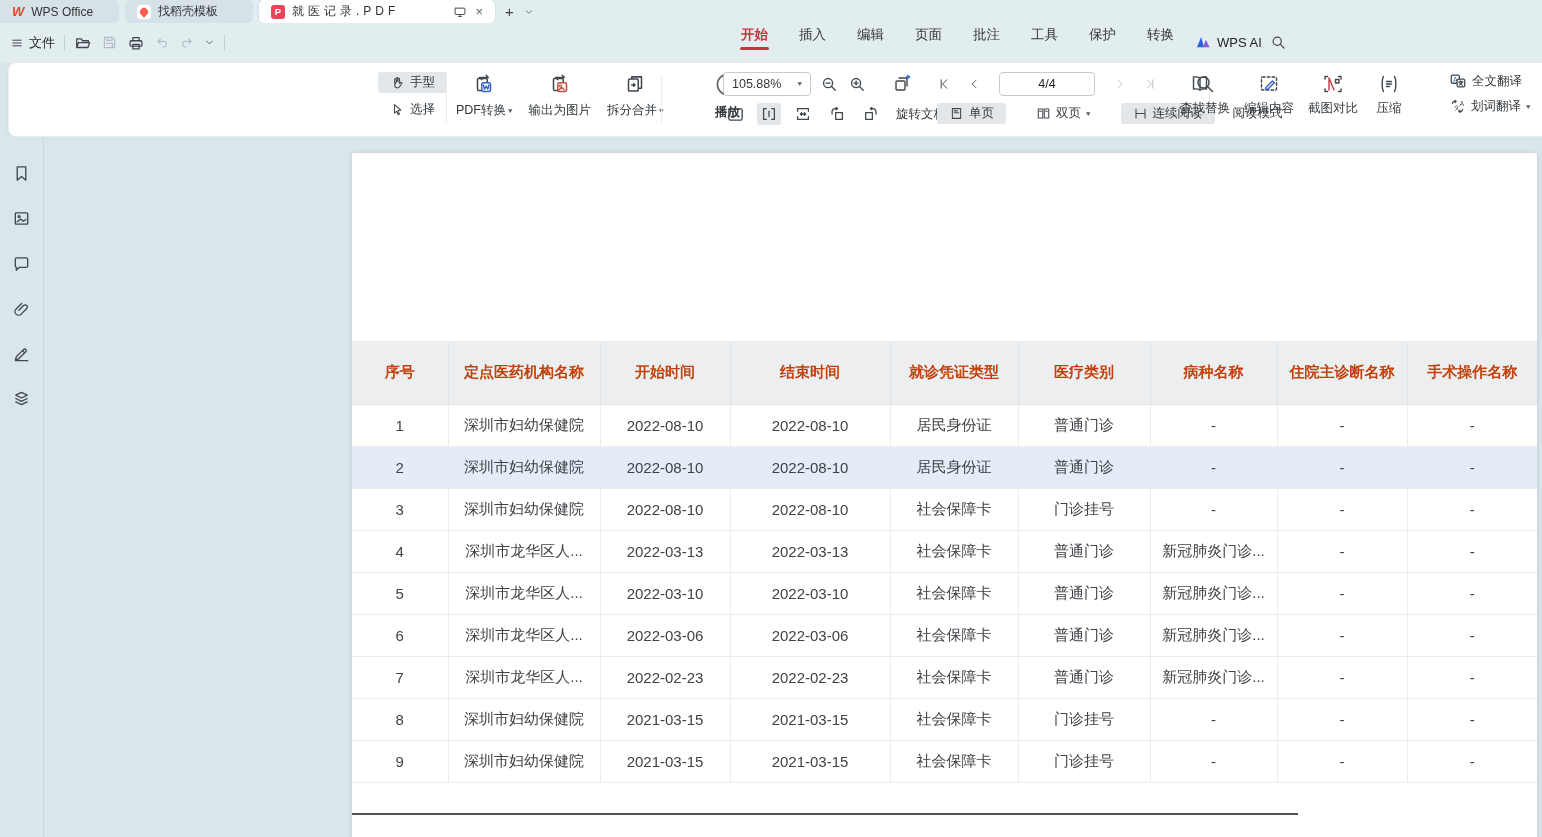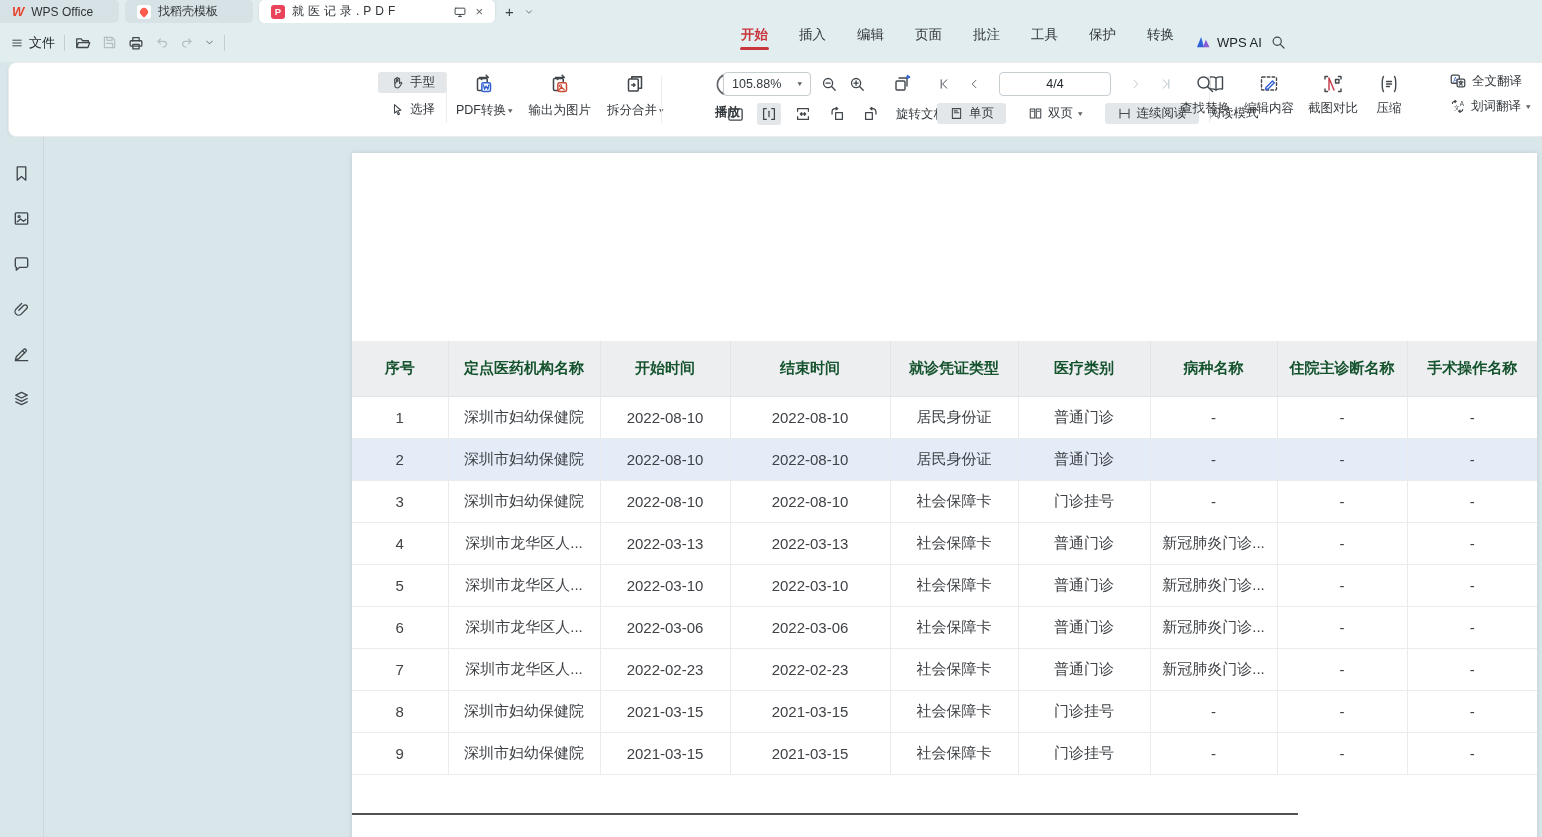--- a/index.html
+++ b/index.html
@@ -51,35 +51,35 @@
   .g-convert { position:absolute; left:447px; top:9px; display:flex; gap:16px; }
   .g-play { position:absolute; left:705px; top:8px;font-weight:bold; }
   .caret { font-size:9px; color:#5f6468; transform:scaleY(.8); }
   .g-zoom { position:absolute; left:714px; top:9px; }
   .zrow { display:flex; align-items:center; gap:9px; }
   .zoombox { width:88px; height:24px; border:1px solid #c6cdd1; border-radius:4px; display:flex; align-items:center; justify-content:space-between; padding:0 8px; font-size:12.5px; background:#fff; }
   .zrow2 { display:flex; align-items:center; gap:10px; margin-top:7px; }
   .sq { width:24px; height:22px; display:flex; align-items:center; justify-content:center; border-radius:3px; }
   .sq.on { background:#e3e7e9; }
   .g-page { position:absolute; left:928px; top:9px; }
-  .pagebox { width:112px; height:24px; border:1px solid #c6cdd1; border-radius:4px; text-align:center; font-size:12.5px; color:#24282c; background:#fff; }
+  .pagebox { width:96px; height:24px; border:1px solid #c6cdd1; border-radius:4px; text-align:center; font-size:12.5px; color:#24282c; background:#fff; }
   .nav { font-size:13px; color:#3e4449; display:flex; align-items:center; }
   .nav.dis { color:#b6bec2; }
   .g-right { position:absolute; left:1168px; top:9px; display:flex; gap:8px; }
   .g-right .tool-v { width:56px; }
   .g-trans { position:absolute; left:1440px; top:9px; display:flex; flex-direction:column; gap:8px; }
   .trans-row { display:flex; align-items:center; gap:5px; white-space:nowrap; }
 
   
   #docarea { position:absolute; left:0; top:137px; right:0; bottom:0; background:#d9e6ea; }
   #sidebar { position:absolute; left:0; top:0; width:44px; bottom:0; border-right:1px solid #ccd8dc; display:flex; flex-direction:column; align-items:center; padding-top:24px; gap:21px; }
   .side-btn { width:24px; height:24px; display:flex; align-items:center; justify-content:center; }
   #page { position:absolute; left:352px; top:16px; width:1185px; height:700px; background:#fff; box-shadow:0 0 5px rgba(0,0,0,.13); }
   #records-table { position:absolute; left:0; top:188px; width:1185px; border-collapse:collapse; table-layout:fixed; }
-  #records-table th { height:55px; background:#eceef0; font-size:15px; font-weight:bold; color:#14532d; border:1px solid #e2e5e8; border-top:none; text-align:center; }
+  #records-table th { height:63px; background:#eceef0; font-size:15px; font-weight:bold; color:#c2410c; border:1px solid #e2e5e8; border-top:none; text-align:center; }
   #records-table td { height:42px; font-size:15px; color:#3f4246; border:1px solid #e9ebed; text-align:center; white-space:nowrap; overflow:hidden; }
   #records-table th:first-child, #records-table td:first-child { border-left:none; }
   #records-table th:last-child, #records-table td:last-child { border-right:none; }
   #records-table tr.hl td { background:#e3ecf7; }
   .table-endline { position:absolute; left:0; top:660px; width:946px; height:2px; background:#4f5154; }
 </style>
 </head>
 <body>
 
 <div id="tabbar">
@@ -318,21 +318,21 @@
       <span class="nav dis" style="margin-left:8px;">
           <svg class="ic gray" width="14" height="14" viewBox="0 0 20 20">
             <path d="M14 4v12M6 4l6 6-6 6"></path>
           </svg>
         </span>
       <svg class="ic" width="24" height="24" viewBox="0 0 24 24" style="margin-left:22px;">
           <path d="M12 6c-1.6-1.1-3.8-1.4-6.5-1v12c2.7-.4 4.9 0 6.5 1 1.6-1 3.8-1.4 6.5-1V5c-2.7-.4-4.9.1-6.5 1z"></path>
           <path d="M12 6v12"></path>
         </svg>
     </div>
-    <div class="zrow2" style="gap:10px;">
+    <div class="zrow2" style="gap:18px;">
       <span class="pill on">
         <svg class="ic" width="15" height="15" viewBox="0 0 20 20">
             <rect x="4.5" y="3.5" width="11" height="13"></rect>
             <path d="M7 6.5h4M7 9h6"></path>
           </svg>
         <span>单页</span>
       </span>
       <span class="pill">
         <svg class="ic" width="15" height="15" viewBox="0 0 20 20">
             <rect x="3" y="4" width="6" height="12"></rect>

